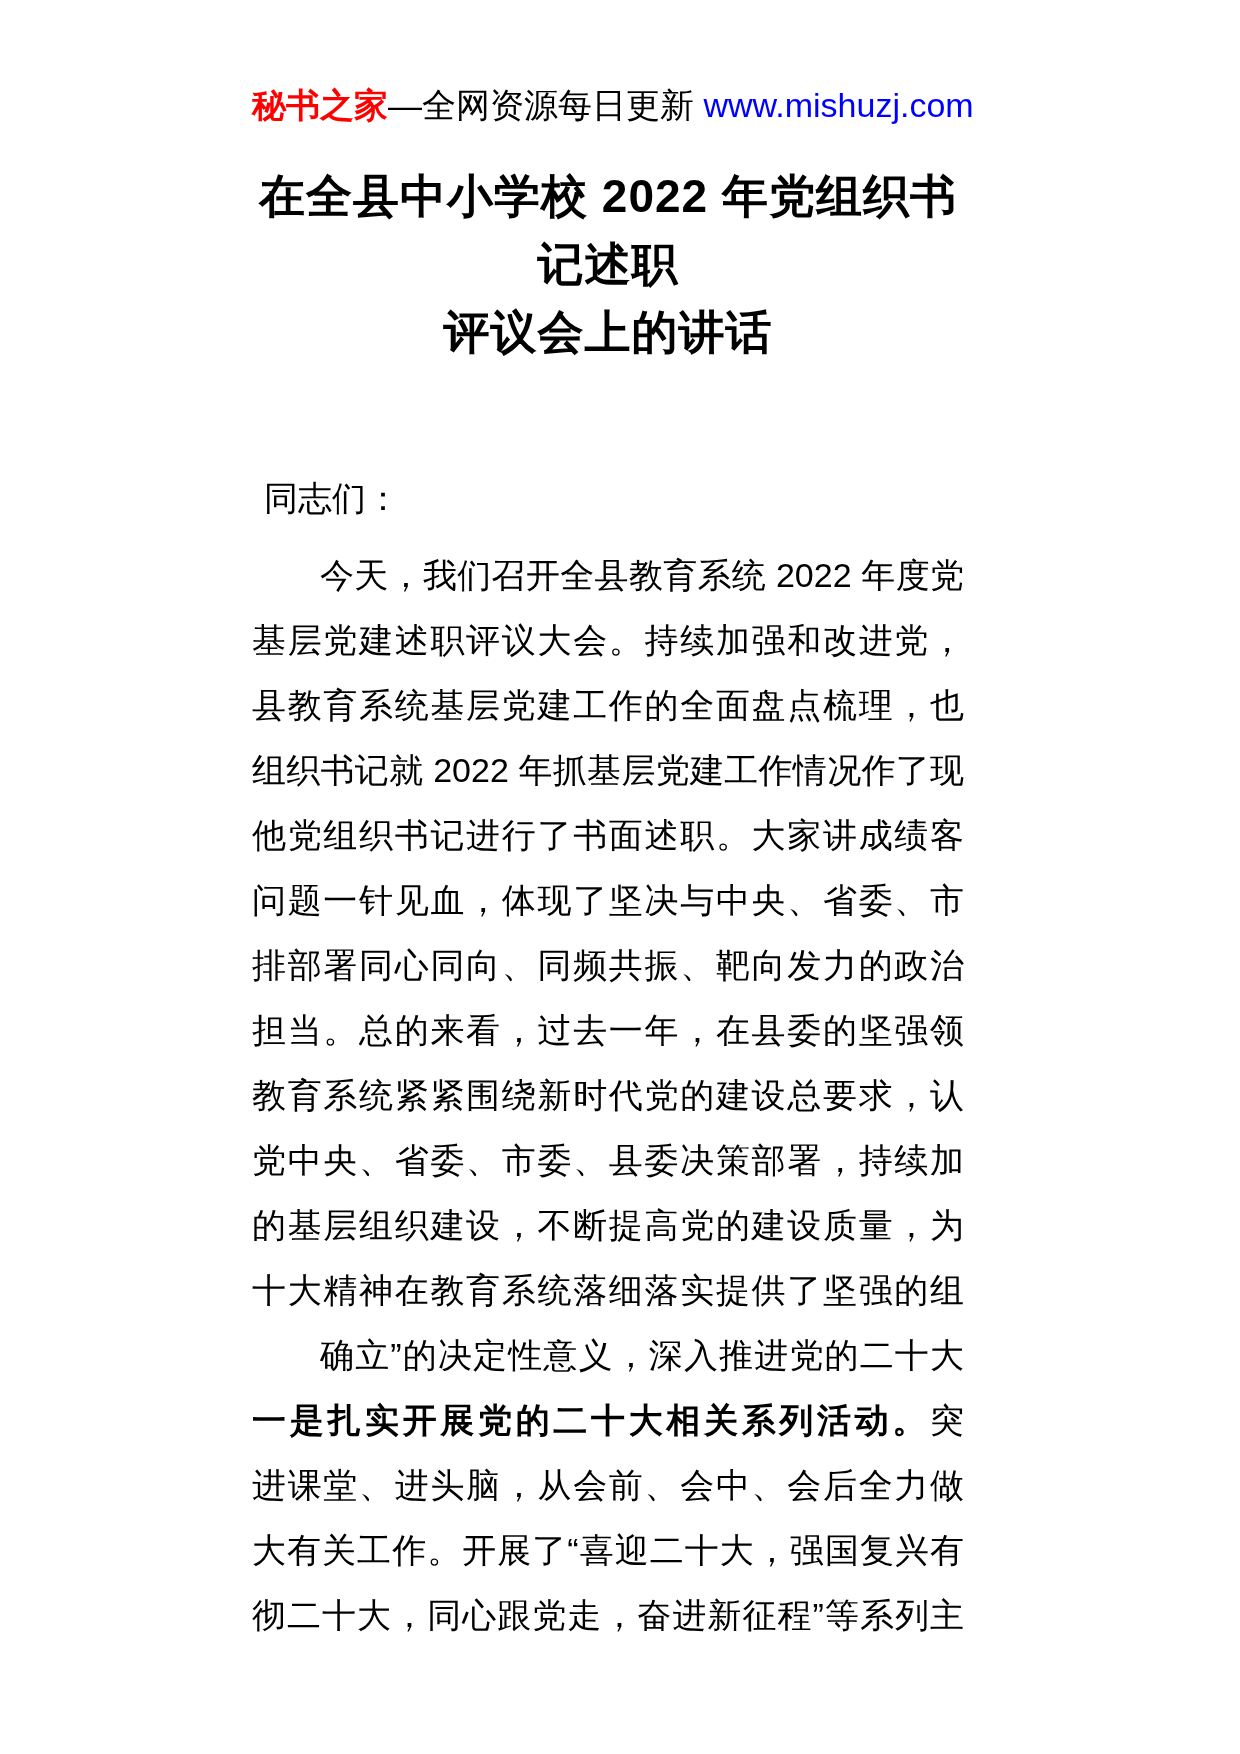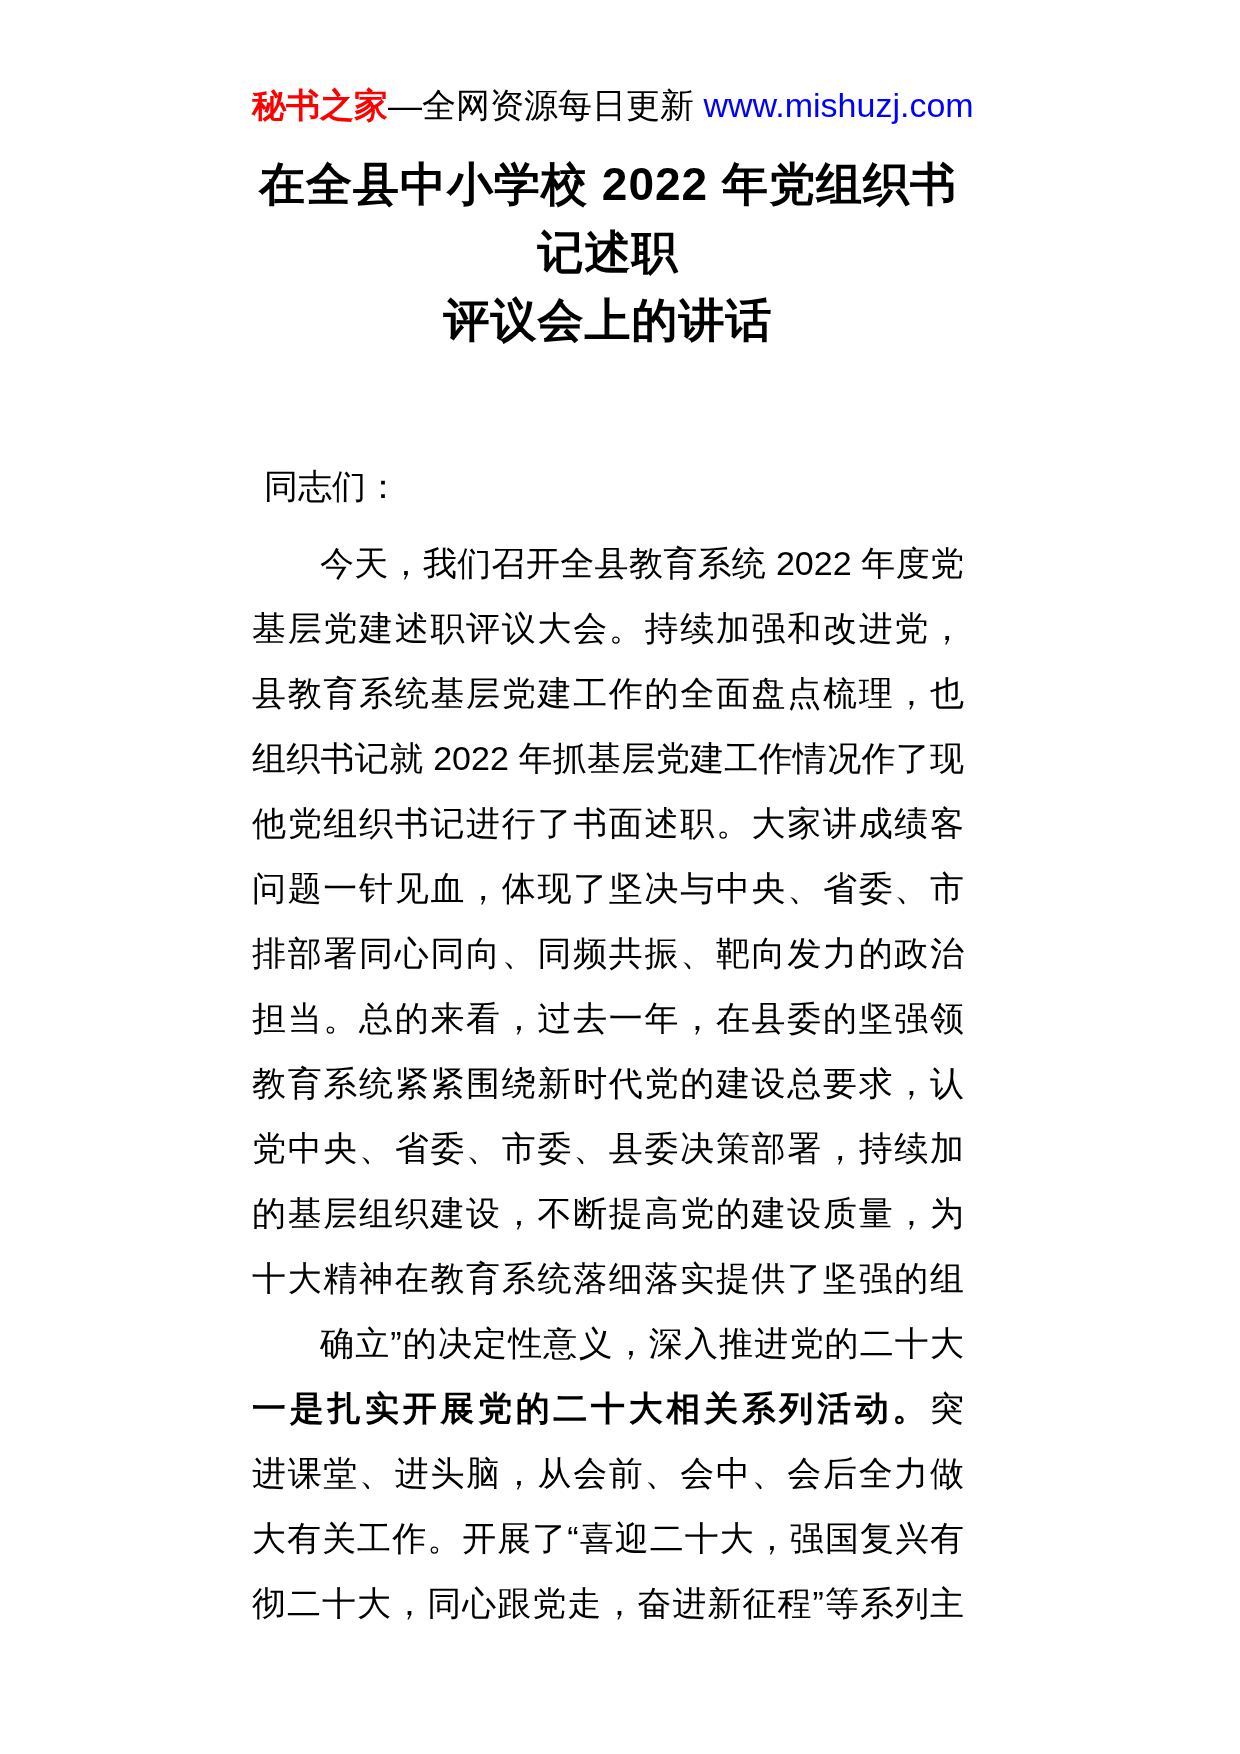--- a/index.html
+++ b/index.html
@@ -18,21 +18,21 @@
   .header {
     text-align: center;
     font-size: 34px;
     line-height: 42px;
     white-space: nowrap;
   }
   .brand { color: #ff0000; font-weight: 700; }
   .tagline { color: #000000; }
   .url { color: #0000ff; text-decoration: none; cursor: pointer; }
   .title {
-    margin: 24px 0 0 0;
+    margin: 36px 0 0 0;
     font-size: 46px;
     line-height: 68px;
     font-weight: 700;
     text-align: center;
     letter-spacing: 1px;
   }
   .title-line { display: block; }
   .body-text {
     margin-top: 100px;
     font-size: 34px;

